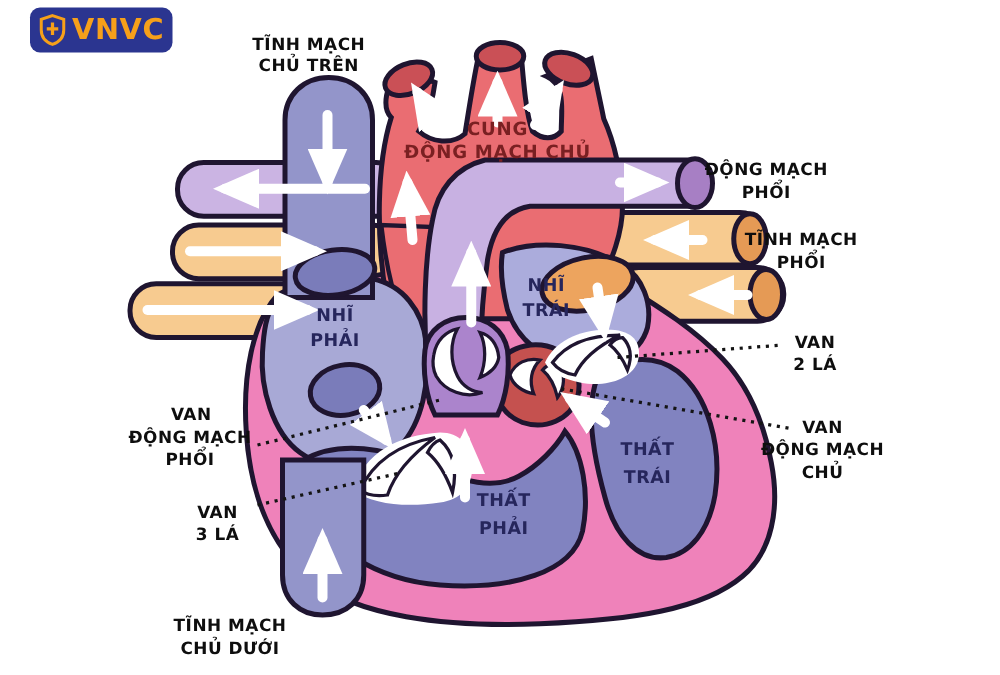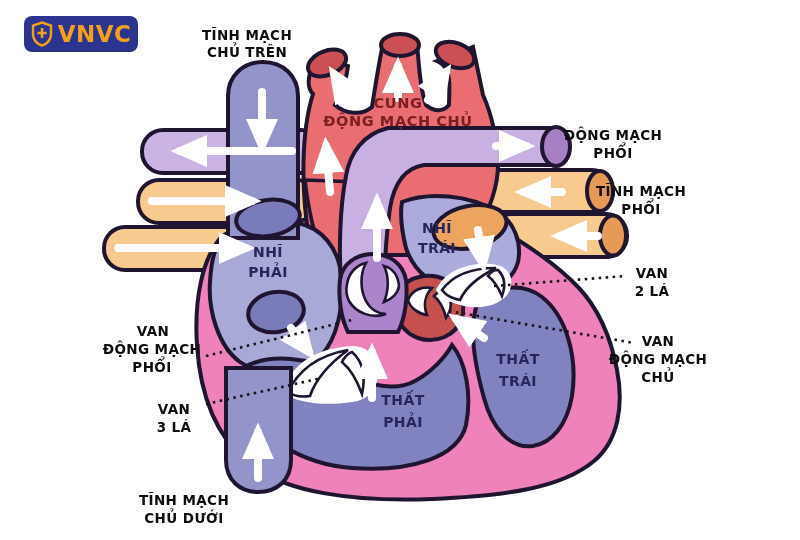--- a/index.html
+++ b/index.html
@@ -1,18 +1,18 @@
 <!DOCTYPE html>
 <html><head>
 <meta charset="utf-8">
 <style>
   html,body{margin:0;padding:0;background:#ffffff;}
   .stage{position:relative;width:800px;height:540px;background:#ffffff;overflow:hidden;
          font-family:"DejaVu Sans",sans-serif;}
-  .logo{position:absolute;left:24px;top:16px;width:114px;height:36px;background:#2b3590;
+  .logo{position:absolute;left:24px;top:6px;width:114px;height:36px;background:#2b3590;
         border-radius:8px;display:flex;align-items:center;justify-content:center;gap:5px;}
   .logo-text{color:#f6a01a;font-weight:bold;font-size:23px;letter-spacing:.5px;line-height:1;}
   svg text{font-family:"DejaVu Sans",sans-serif;font-weight:bold;}
   .lbl{fill:#0e0e0e;font-size:13.5px;letter-spacing:.4px;}
   .lbl-ch{fill:#26265c;font-size:14px;letter-spacing:.4px;}
   .lbl-arch{fill:#7a2022;font-size:14.5px;letter-spacing:.6px;}
   .vessel{stroke:#1f1530;stroke-width:4;}
   .dots{stroke:#141414;stroke-width:2.6;stroke-dasharray:2.5 4.5;fill:none;}
   .valve{fill:#ffffff;stroke:#1f1530;stroke-width:2.6;}
   .arrow{stroke:#ffffff;stroke-width:8;stroke-linecap:round;}

